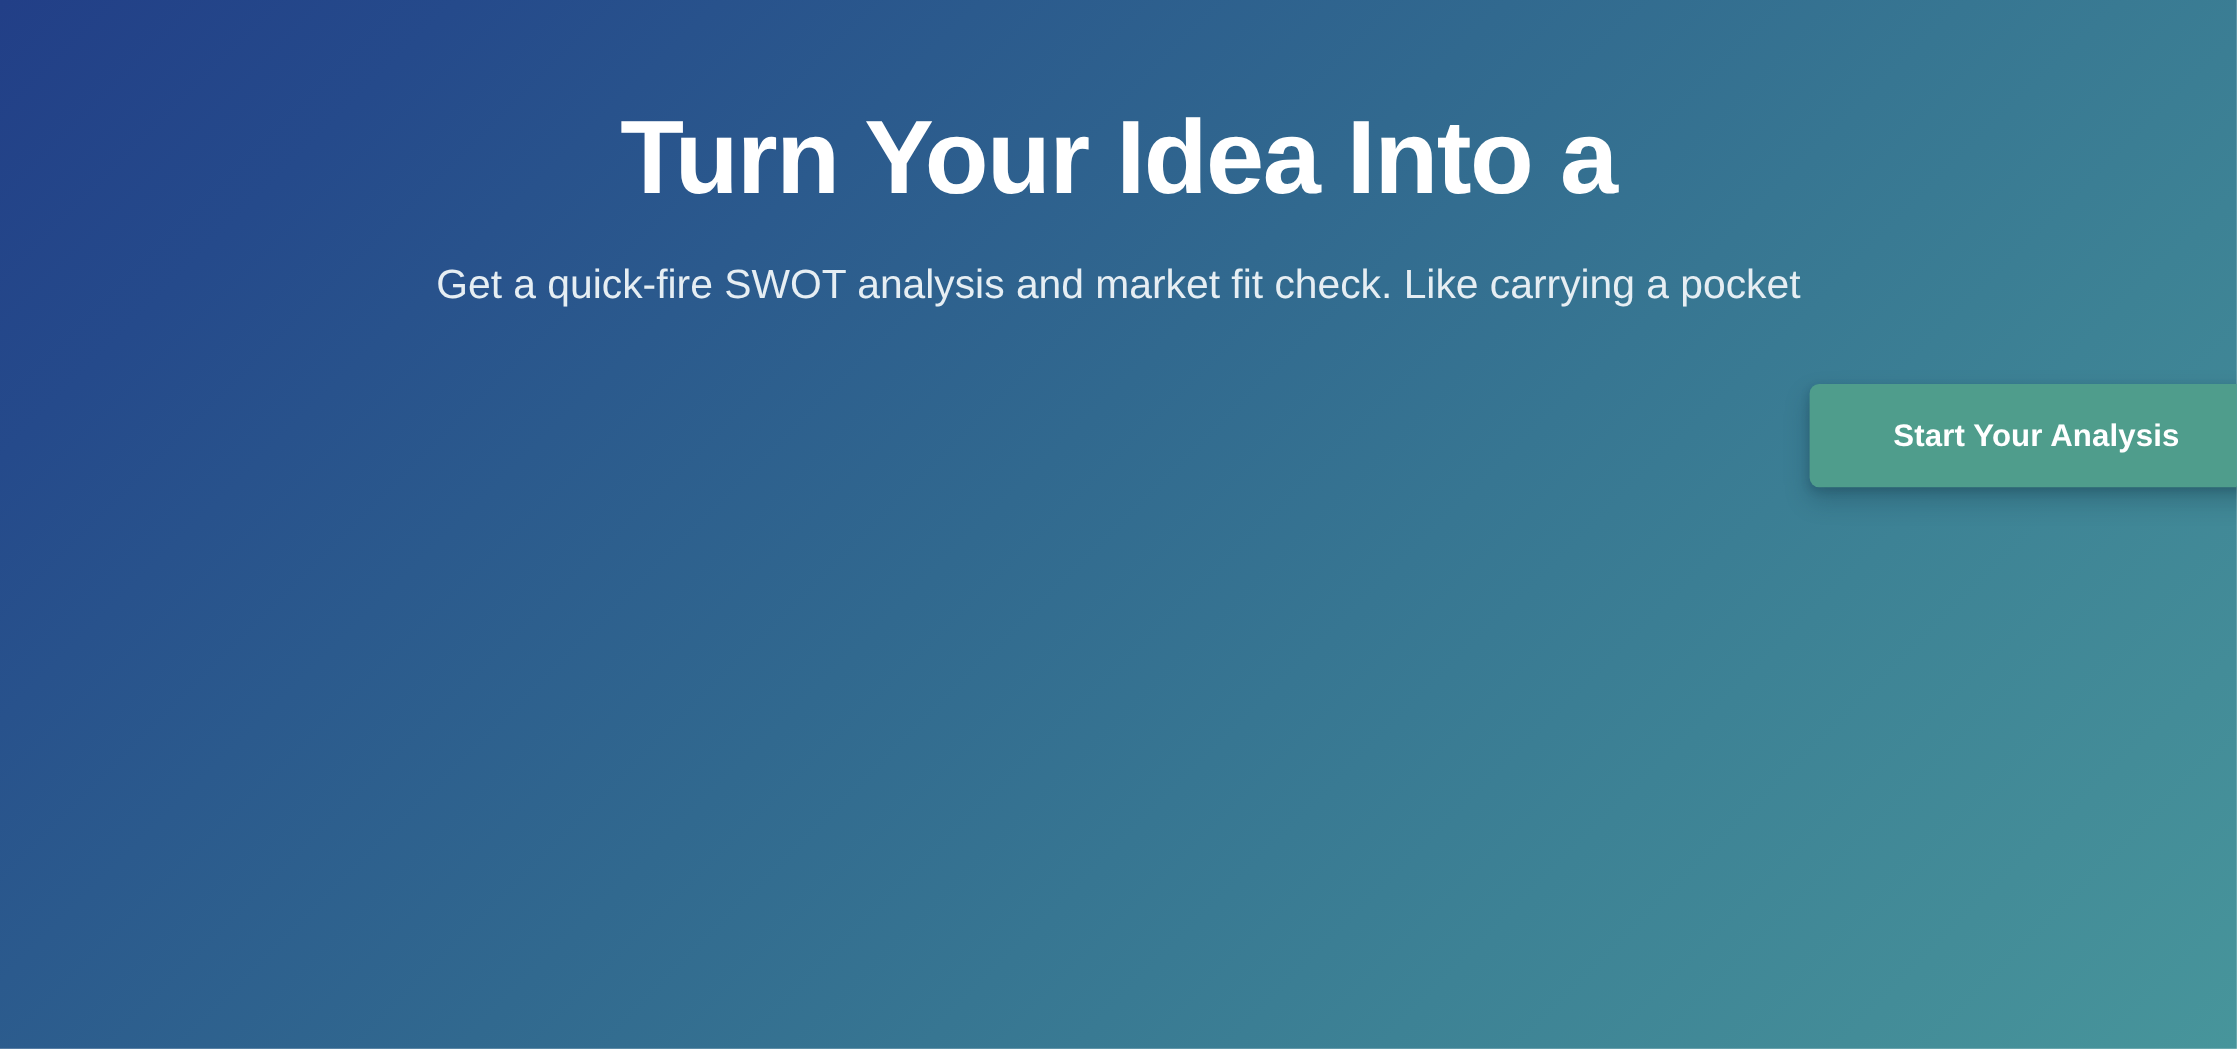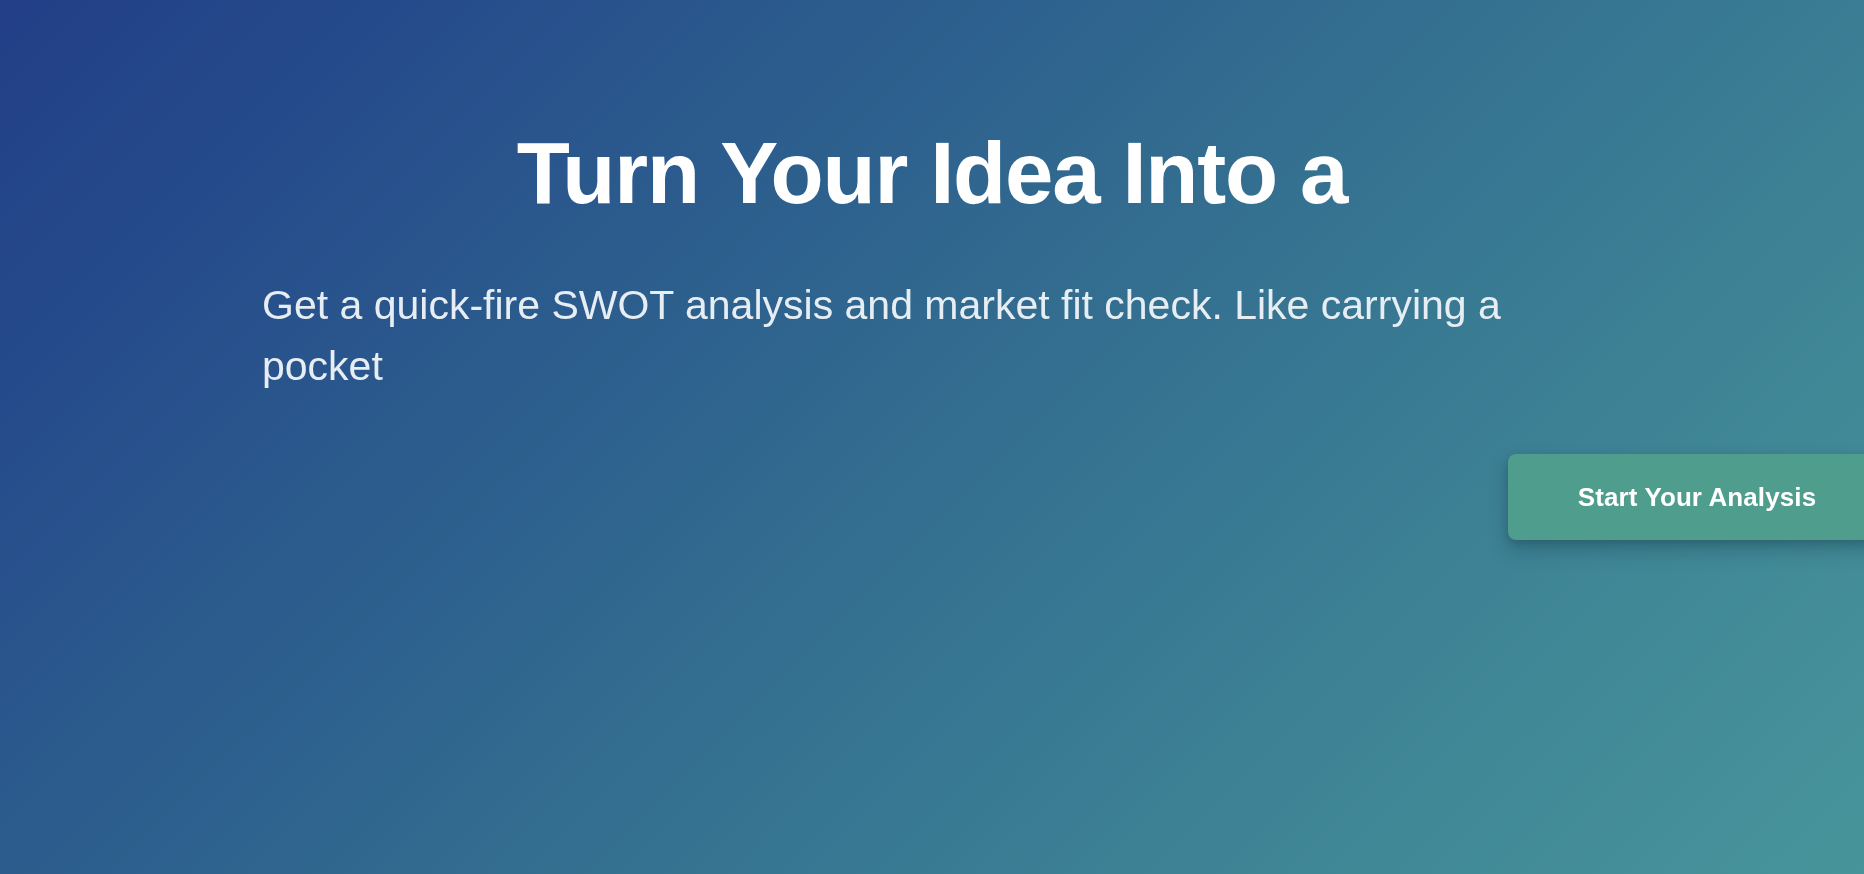--- a/index.html
+++ b/index.html
@@ -25,43 +25,44 @@
     position: relative;
   }
 
   .hero {
     position: absolute;
     inset: 0;
     display: flex;
     flex-direction: column;
     align-items: center;
     justify-content: flex-start;
-    padding-top: 116px;
+    padding-top: 75px;
   }
 
   .hero-heading {
     width: 1240px;
     text-align: center;
     color: #ffffff;
     font-size: 87px;
     font-weight: 700;
     line-height: 1.30;
     letter-spacing: -1.2px;
   }
 
   .hero-heading .line {
     display: block;
     white-space: nowrap;
   }
 
   .hero-subtitle {
     width: 1340px;
-    margin-top: 46px;
+    margin-top: 24px;
+    text-align: center;
     color: #e6eef3;
-    font-size: 41px;
+    font-size: 34px;
     font-weight: 400;
     line-height: 1.48;
   }
 
   .hero-subtitle .line {
     display: block;
   }
 
   .cta-wrap {
     margin-top: 58px;

